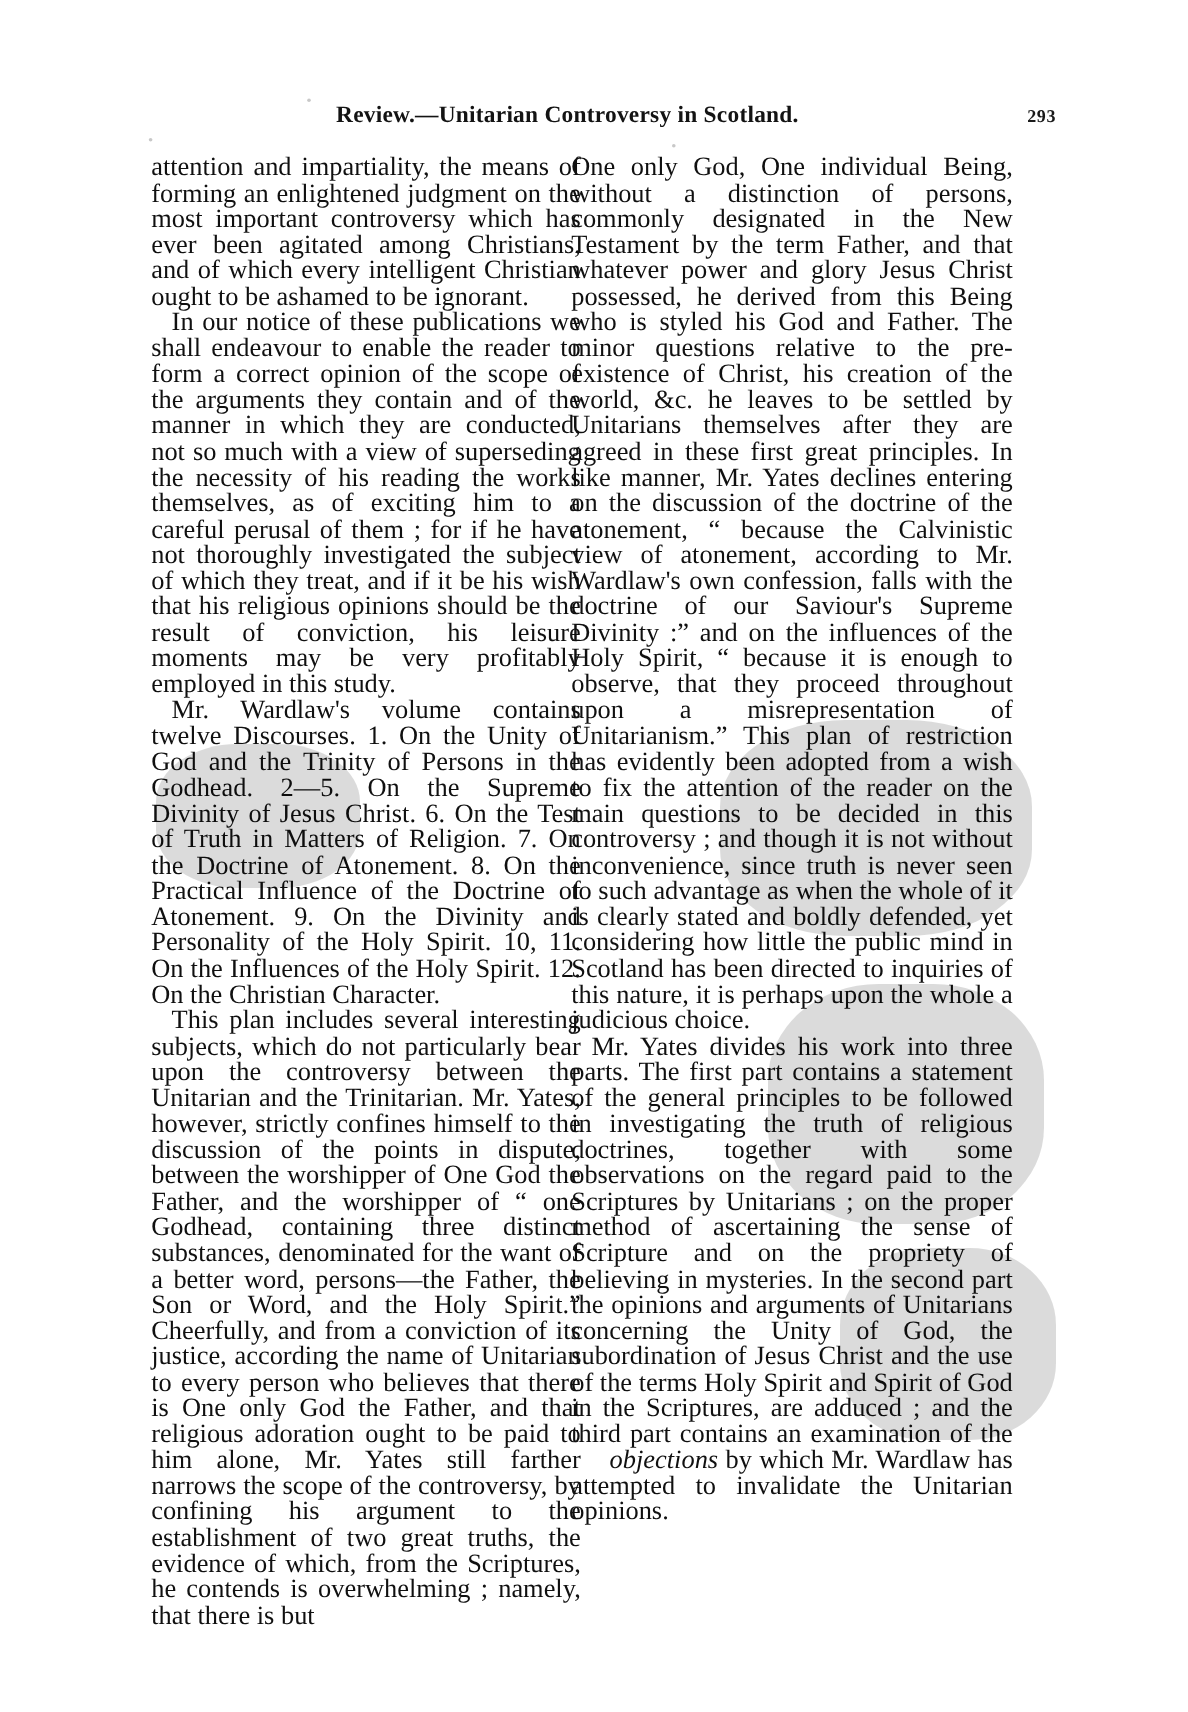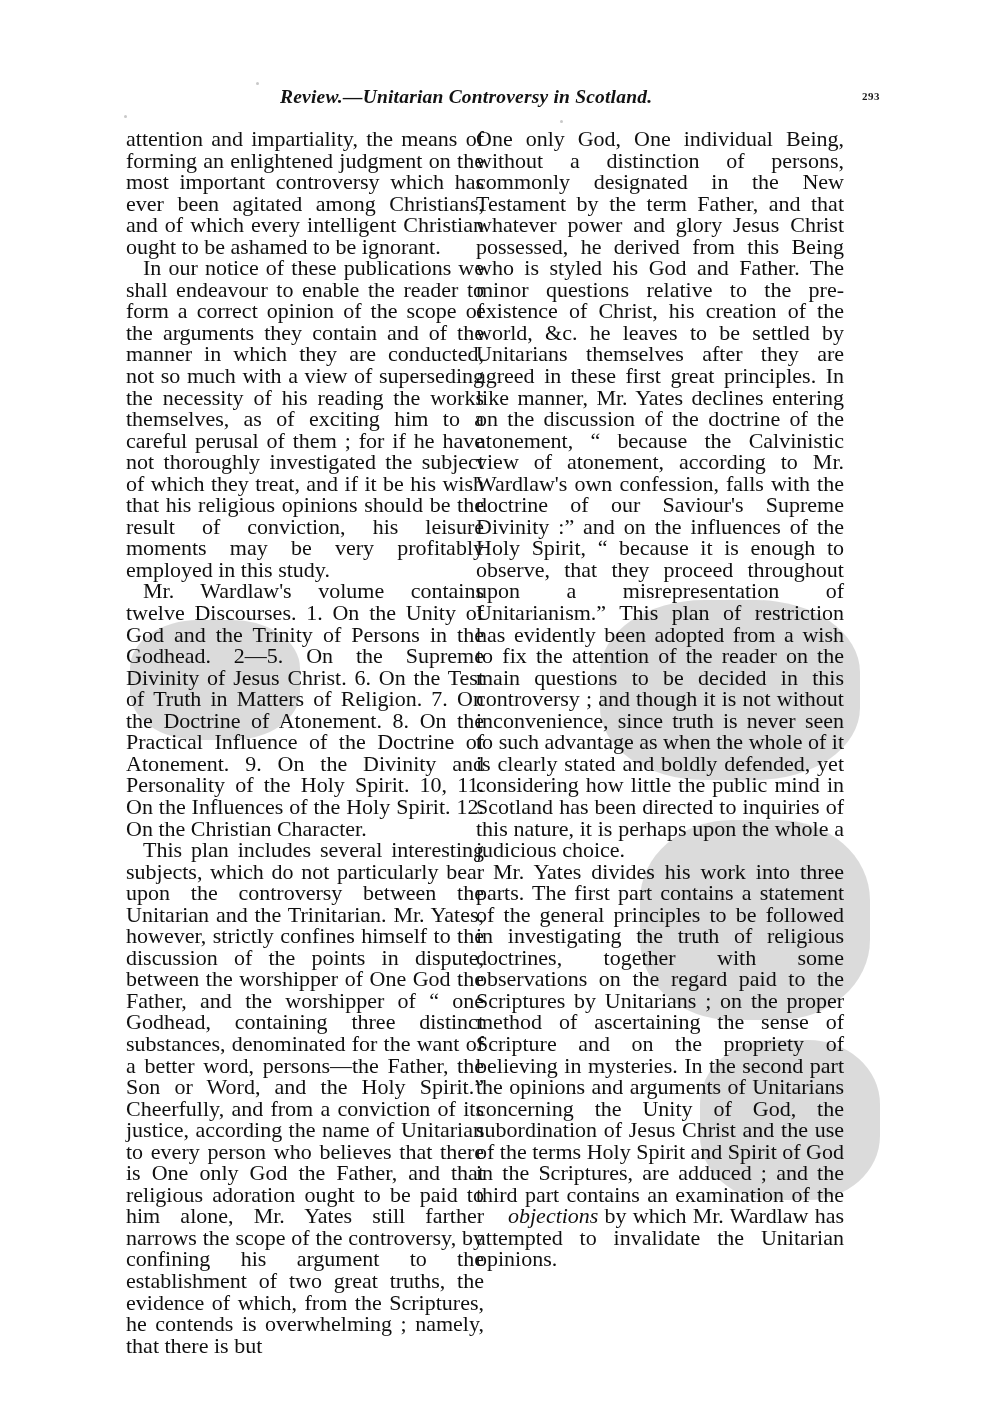--- a/index.html
+++ b/index.html
@@ -22,33 +22,32 @@
     position: absolute;
     left: 120px;
     top: 86px;
     width: 760px;
     height: 30px;
   }
   .running-head .title {
     position: absolute;
     left: 160px;
     top: 0;
-    font-style: italic;
     font-weight: 700;
     font-size: 19.5px;
     letter-spacing: 0.2px;
     white-space: nowrap;
     color: #131313;
   }
   .running-head .folio {
     position: absolute;
     right: 0;
     top: 4px;
     font-weight: 700;
-    font-size: 11px;
+    font-size: 15px;
     letter-spacing: 0.5px;
     color: #1a1a1a;
   }
 
   
   .columns {
     position: absolute;
     left: 0;
     top: 128px;
     width: 990px;

